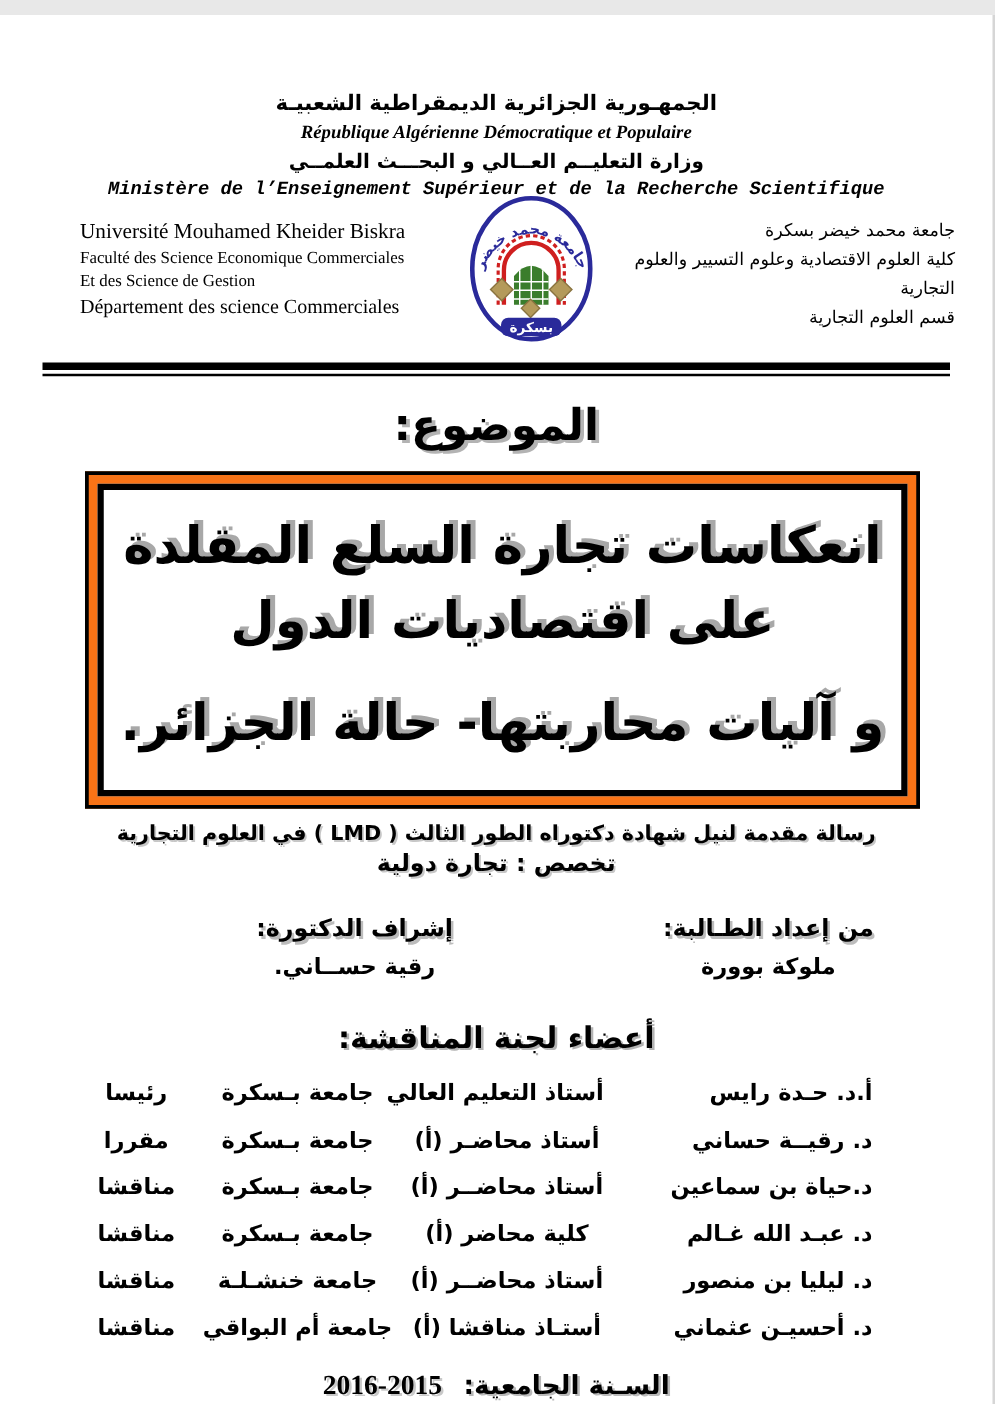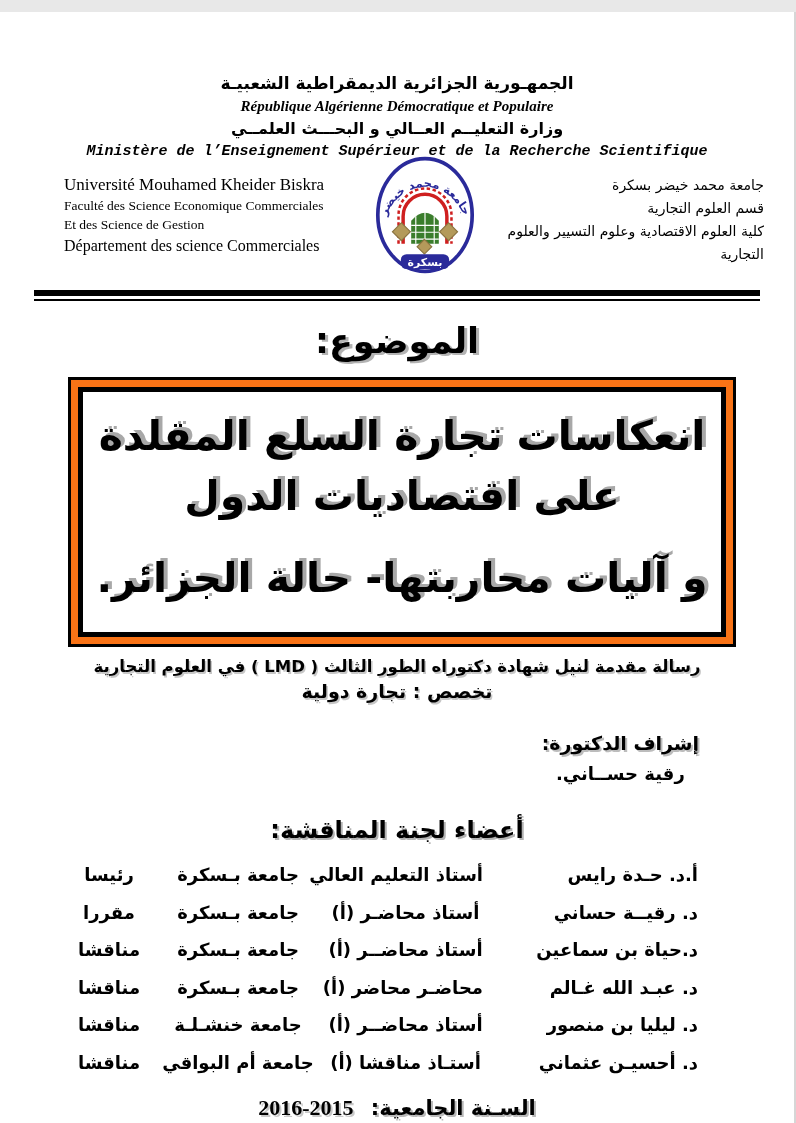--- a/index.html
+++ b/index.html
@@ -114,40 +114,44 @@
         <rect x="65" y="62" width="11" height="11" transform="rotate(45 70.5 67.5)" fill="#b49a5a" stroke="#8a7440" stroke-width="1"></rect>
         <rect x="45" y="76" width="9" height="9" transform="rotate(45 49.5 80.5)" fill="#b49a5a" stroke="#8a7440" stroke-width="1"></rect>
 
         <rect x="29" y="87" width="42" height="13" rx="5" fill="#2a2a9a"></rect>
         <text x="50" y="97" font-size="9.5" font-weight="bold" fill="#ffffff" text-anchor="middle">بسكرة</text>
       </svg>
     </div>
 
     <div class="inst-right">
       <div>جامعة محمد خيضر بسكرة</div>
+      <div>كلية العلوم الاقتصادية وعلوم التسيير والعلوم التجارية</div>
       <div>قسم العلوم التجارية</div>
-      <div>كلية العلوم الاقتصادية وعلوم التسيير والعلوم التجارية</div>
     </div>
   </div>
 
   <div class="rule"></div>
 
   <div class="subject-label">الموضوع:</div>
 
   <div class="title-box-outer">
     <div class="title-box-inner">
       <div class="title-line">انعكاسات تجارة السلع المقلدة على اقتصاديات الدول</div>
       <div class="title-line second">و آليات محاربتها- حالة الجزائر.</div>
     </div>
   </div>
 
   <div class="thesis-line">رسالة مقدمة لنيل شهادة دكتوراه الطور الثالث ( LMD ) في العلوم التجارية</div>
   <div class="specialty-line">تخصص : تجارة دولية</div>
 
   <div class="people-row">
+    <div class="person">
+      <div class="p-label">من إعداد الطـالبة:</div>
+      <div class="p-name">ملوكة  بوورة</div>
+    </div>
     <div class="person">
       <div class="p-label">إشراف الدكتورة:</div>
       <div class="p-name">رقية حســاني.</div>
     </div>
   </div>
 
   <div class="committee-heading">أعضاء لجنة المناقشة:</div>
 
   <div class="committee-table">
     <div class="cell cell-name">أ.د. حـدة رايس</div>
@@ -159,21 +163,21 @@
     <div class="cell cell-rank">أستاذ محاضـر (أ)</div>
     <div class="cell cell-univ">جامعة بـسكرة</div>
     <div class="cell cell-role">مقررا</div>
 
     <div class="cell cell-name">د.حياة بن سماعين</div>
     <div class="cell cell-rank">أستاذ محاضــر (أ)</div>
     <div class="cell cell-univ">جامعة بـسكرة</div>
     <div class="cell cell-role">مناقشا</div>
 
     <div class="cell cell-name">د. عبـد الله غـالم</div>
-    <div class="cell cell-rank">محاضـر محاضر (أ)</div>
+    <div class="cell cell-rank">كلية محاضر (أ)</div>
     <div class="cell cell-univ">جامعة بـسكرة</div>
     <div class="cell cell-role">مناقشا</div>
 
     <div class="cell cell-name">د. ليليا بن منصور</div>
     <div class="cell cell-rank">أستاذ محاضــر (أ)</div>
     <div class="cell cell-univ">جامعة خنشـلـة</div>
     <div class="cell cell-role">مناقشا</div>
 
     <div class="cell cell-name">د. أحسيـن عثماني</div>
     <div class="cell cell-rank">أستـاذ مناقشا (أ)</div>

